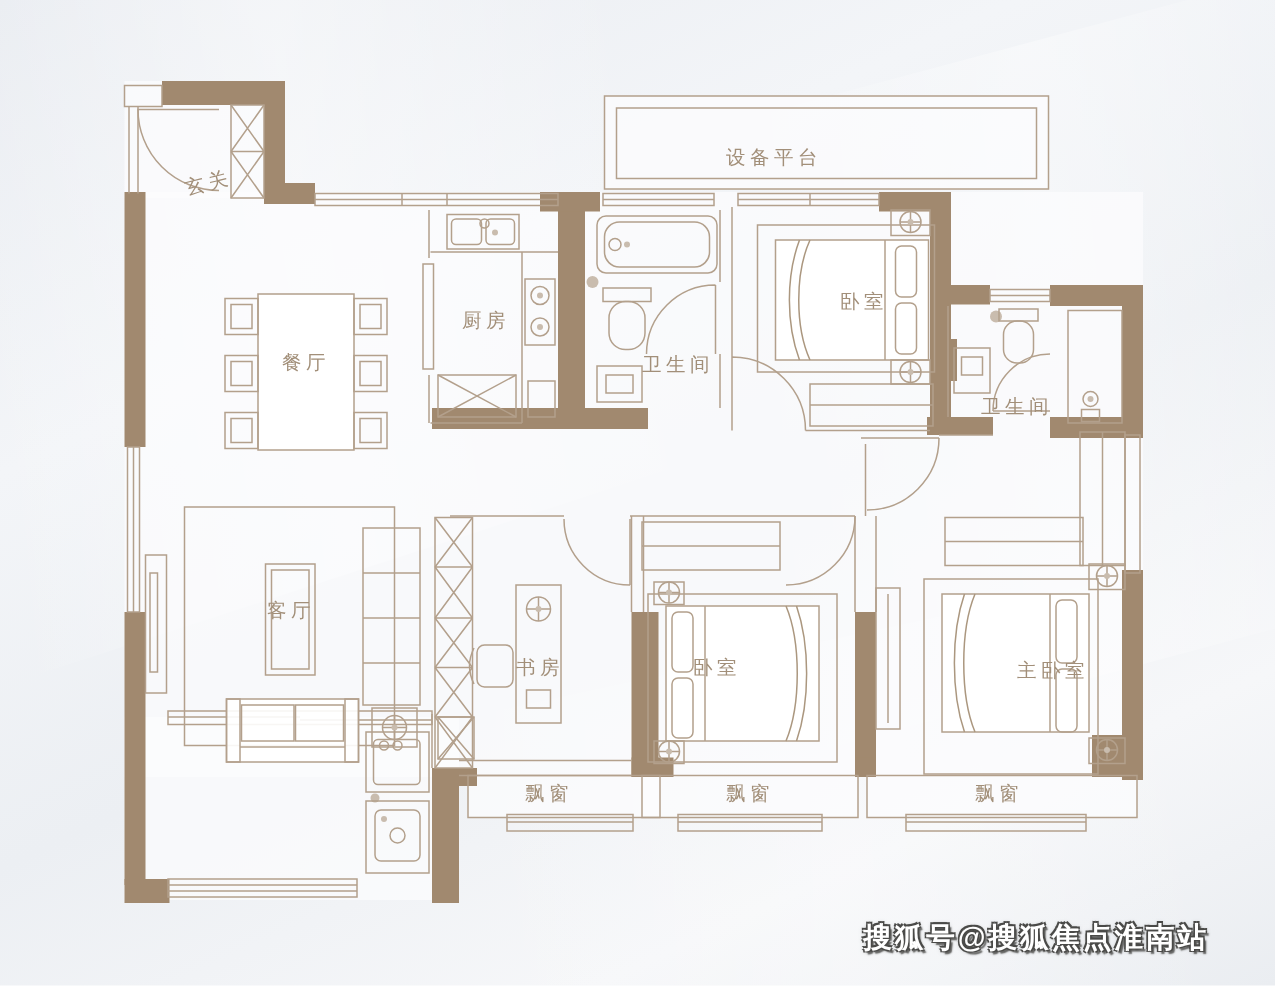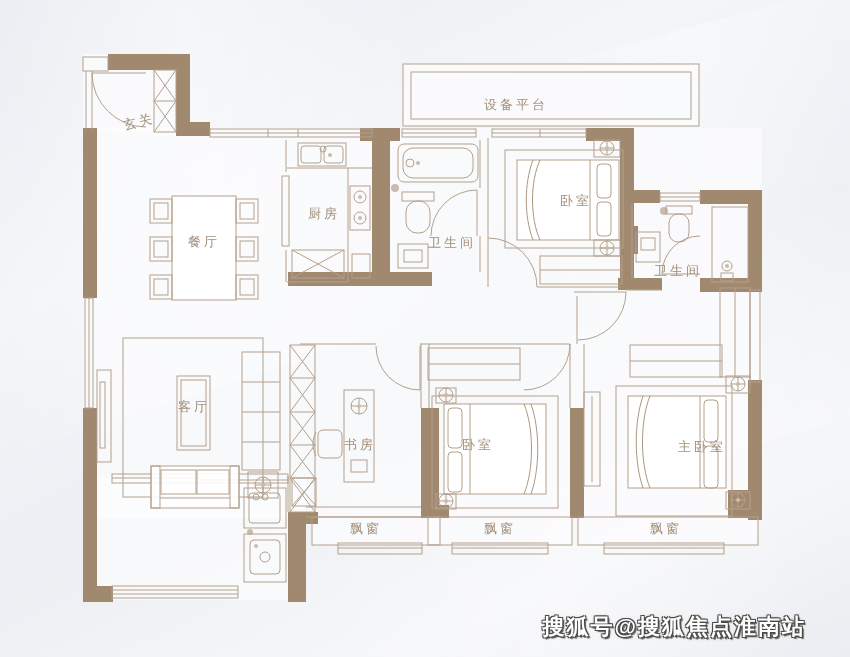--- a/index.html
+++ b/index.html
@@ -21,21 +21,21 @@
   .lw{stroke:#b3a08c;stroke-width:1;fill:none;}
   .lwd{stroke:#ab977f;stroke-width:1;fill:none;}
   .roomfill{fill:rgba(252,252,253,.72);stroke:none;}
   .furn{stroke:#b3a08c;stroke-width:1;fill:rgba(255,255,255,.9);}
   .furn2{stroke:#b3a08c;stroke-width:1;fill:none;}
   .dot{fill:#c9bcae;stroke:none;}
   text.room{fill:#a28f79;font-size:13px;letter-spacing:3px;text-anchor:middle;
             font-family:"Liberation Sans",sans-serif;}
   .watermark{
     position:absolute;top:612px;right:44px;
-    font-size:22px;font-weight:bold;letter-spacing:2px;color:#ffffff;
+    font-size:19px;font-weight:bold;letter-spacing:2px;color:#ffffff;
     text-shadow:-1px -1px 0 #4a4a48, 1px -1px 0 #4a4a48, -1px 1px 0 #4a4a48,
                  1px 1px 0 #4a4a48, 2px 2px 1px rgba(70,70,68,.85), 0 0 3px rgba(80,80,78,.6);
     font-family:"Liberation Sans",sans-serif;
   }
 </style>
 </head>
 <body>
 
 <div class="stage">
   <div class="bg-streak s1"></div>

